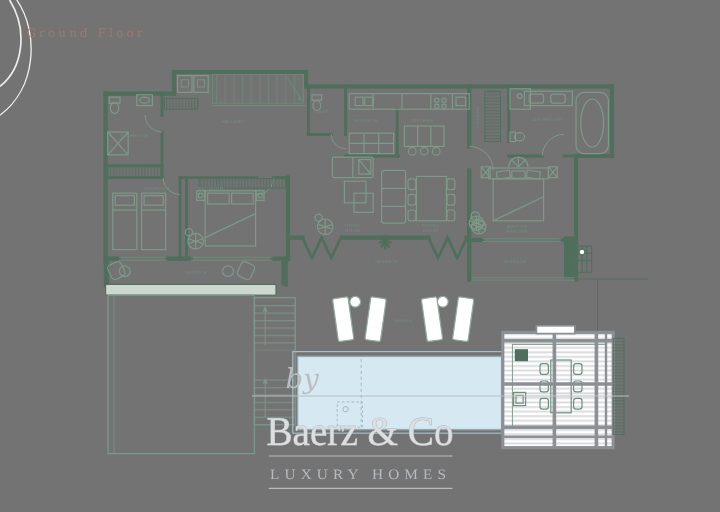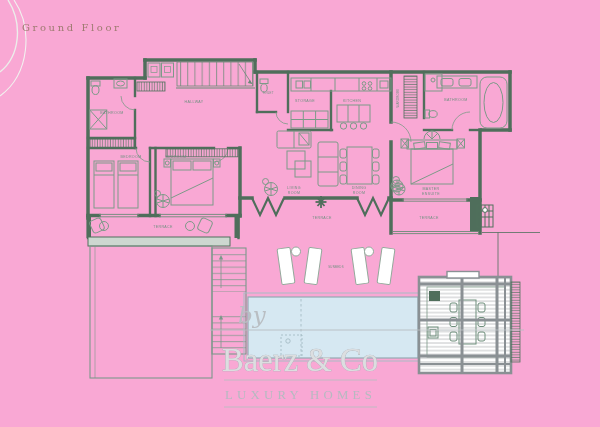--- a/index.html
+++ b/index.html
@@ -1,16 +1,16 @@
 <!DOCTYPE html>
 <html><head>
 <meta charset="utf-8">
 <style>
   html,body{margin:0;padding:0;background:#ffffff;}
-  .canvas{position:relative;width:600px;height:427px;background:#f9a8d4;overflow:hidden;}
+  .canvas{position:relative;width:600px;height:427px;background:#737373;overflow:hidden;}
   svg{display:block;}
   text{font-family:"Liberation Sans", sans-serif;}
   .plan-label{font-size:3.6px;letter-spacing:.35px;text-anchor:middle;}
   .plan-label-sm{font-size:2.9px;letter-spacing:.25px;text-anchor:middle;}
   .title-text{font-family:"DejaVu Serif", serif;font-size:10px;letter-spacing:2.6px;}
   .wm-by{font-family:"DejaVu Serif", serif;font-style:italic;font-size:23px;}
   .wm-brand{font-family:"Liberation Serif", serif;font-size:34px;}
   .wm-tag{font-family:"Liberation Serif", serif;font-size:12px;letter-spacing:4px;}
 </style>
 </head>

